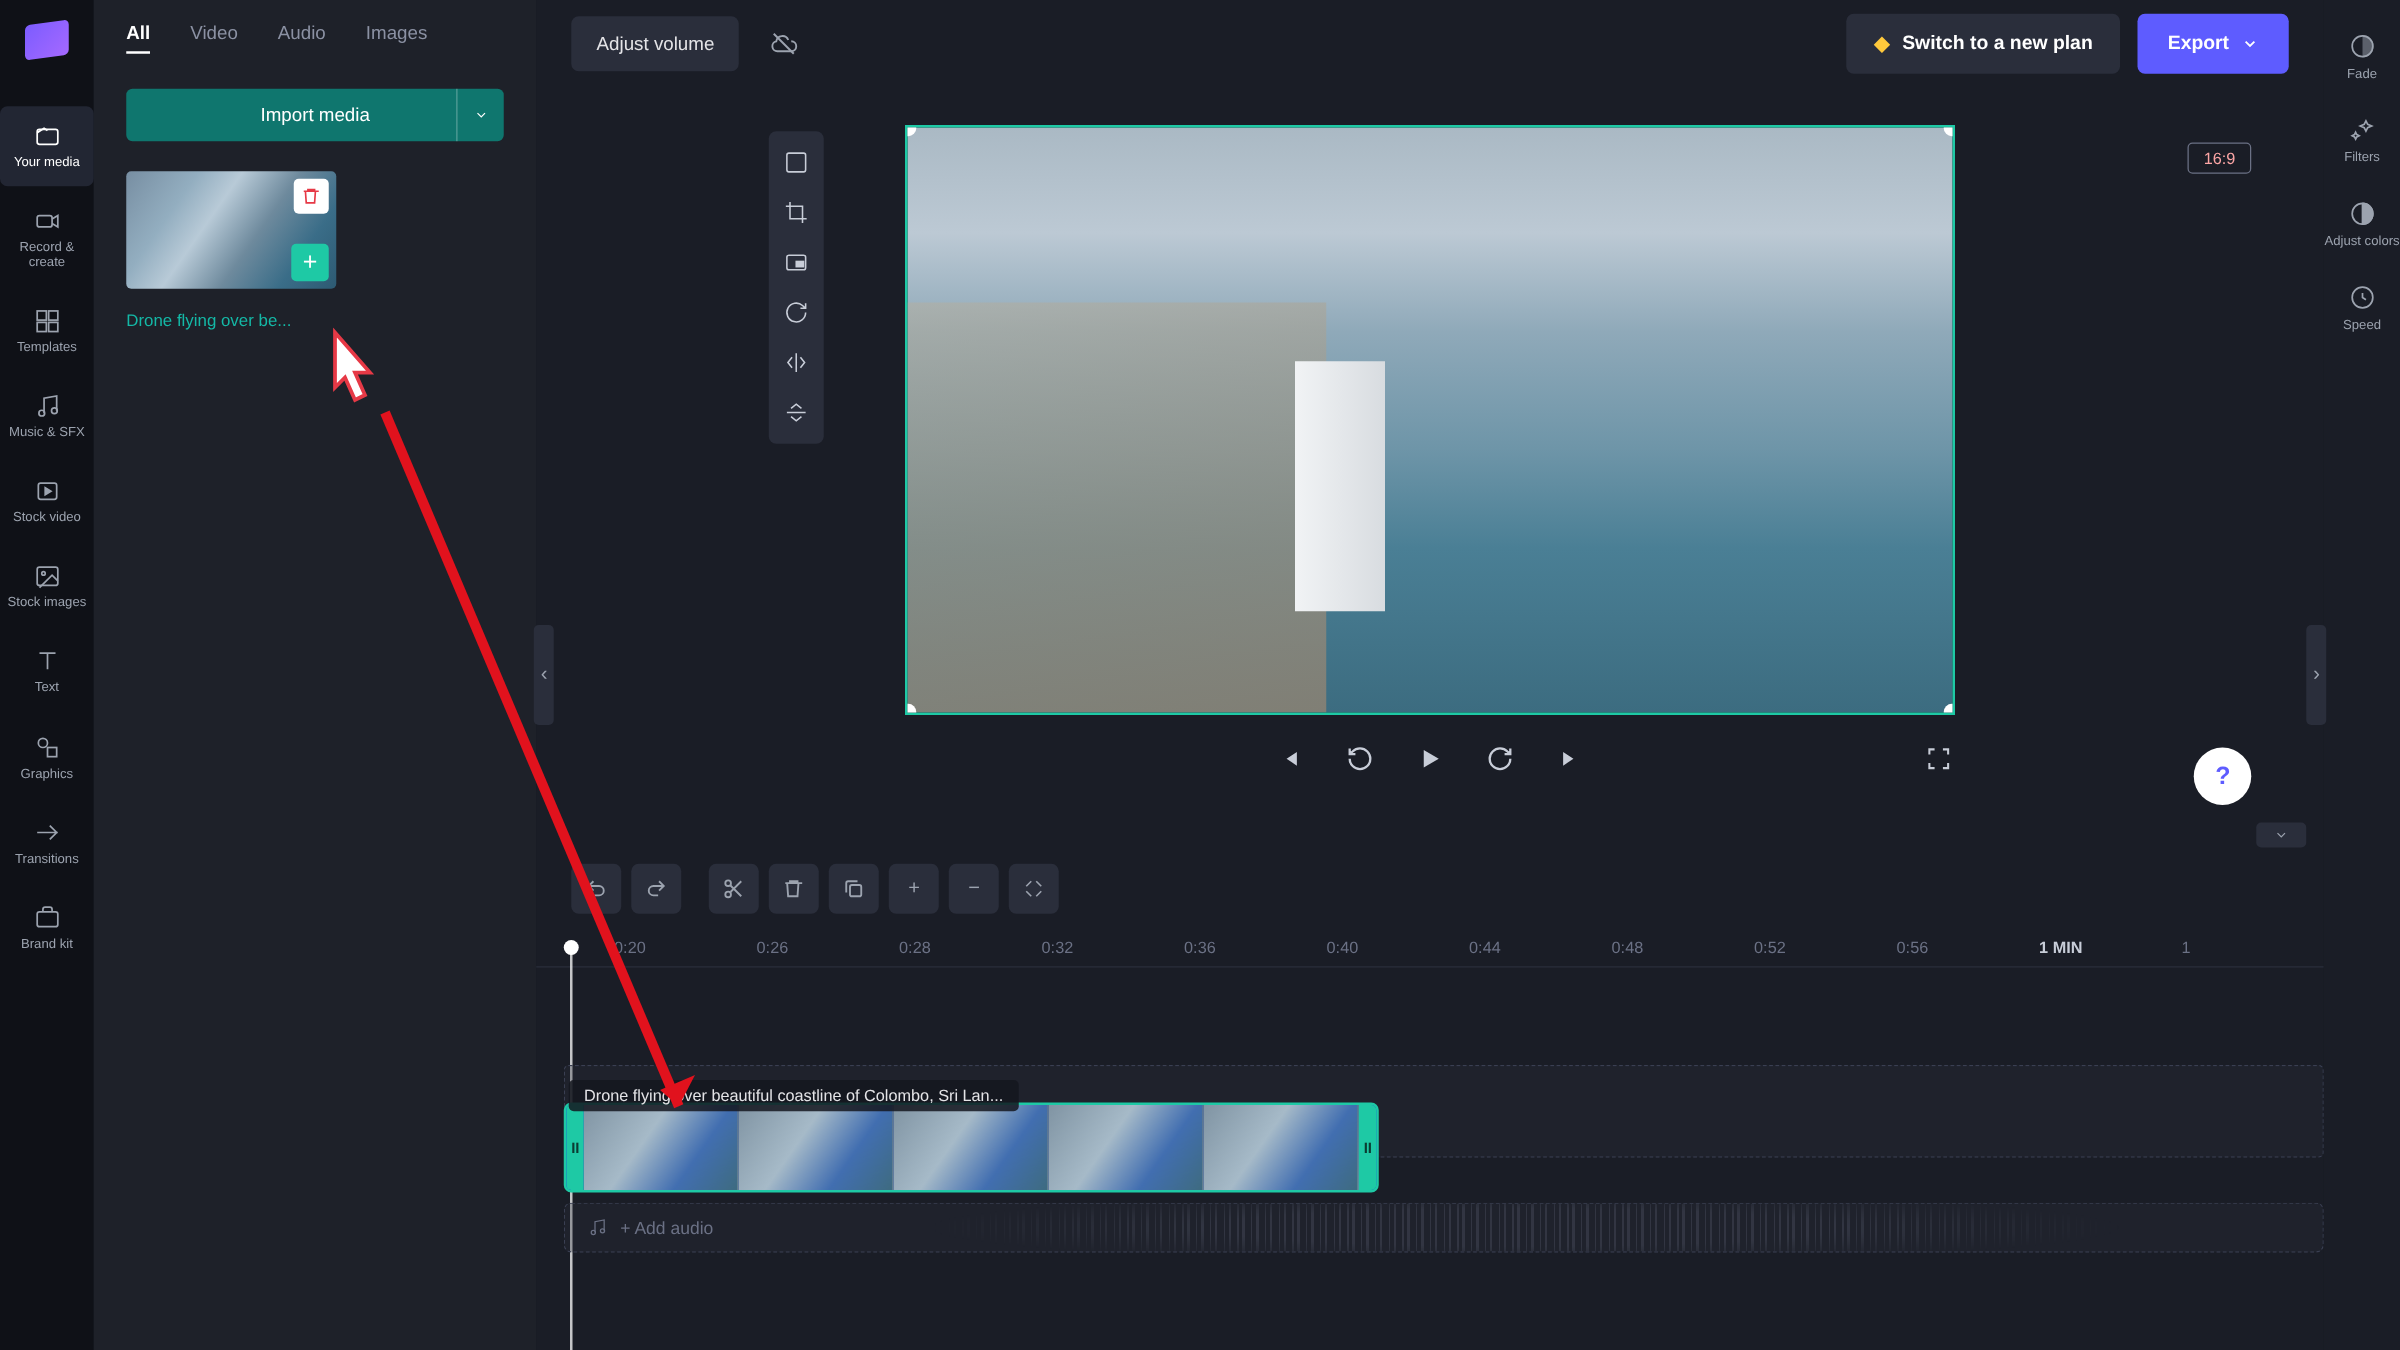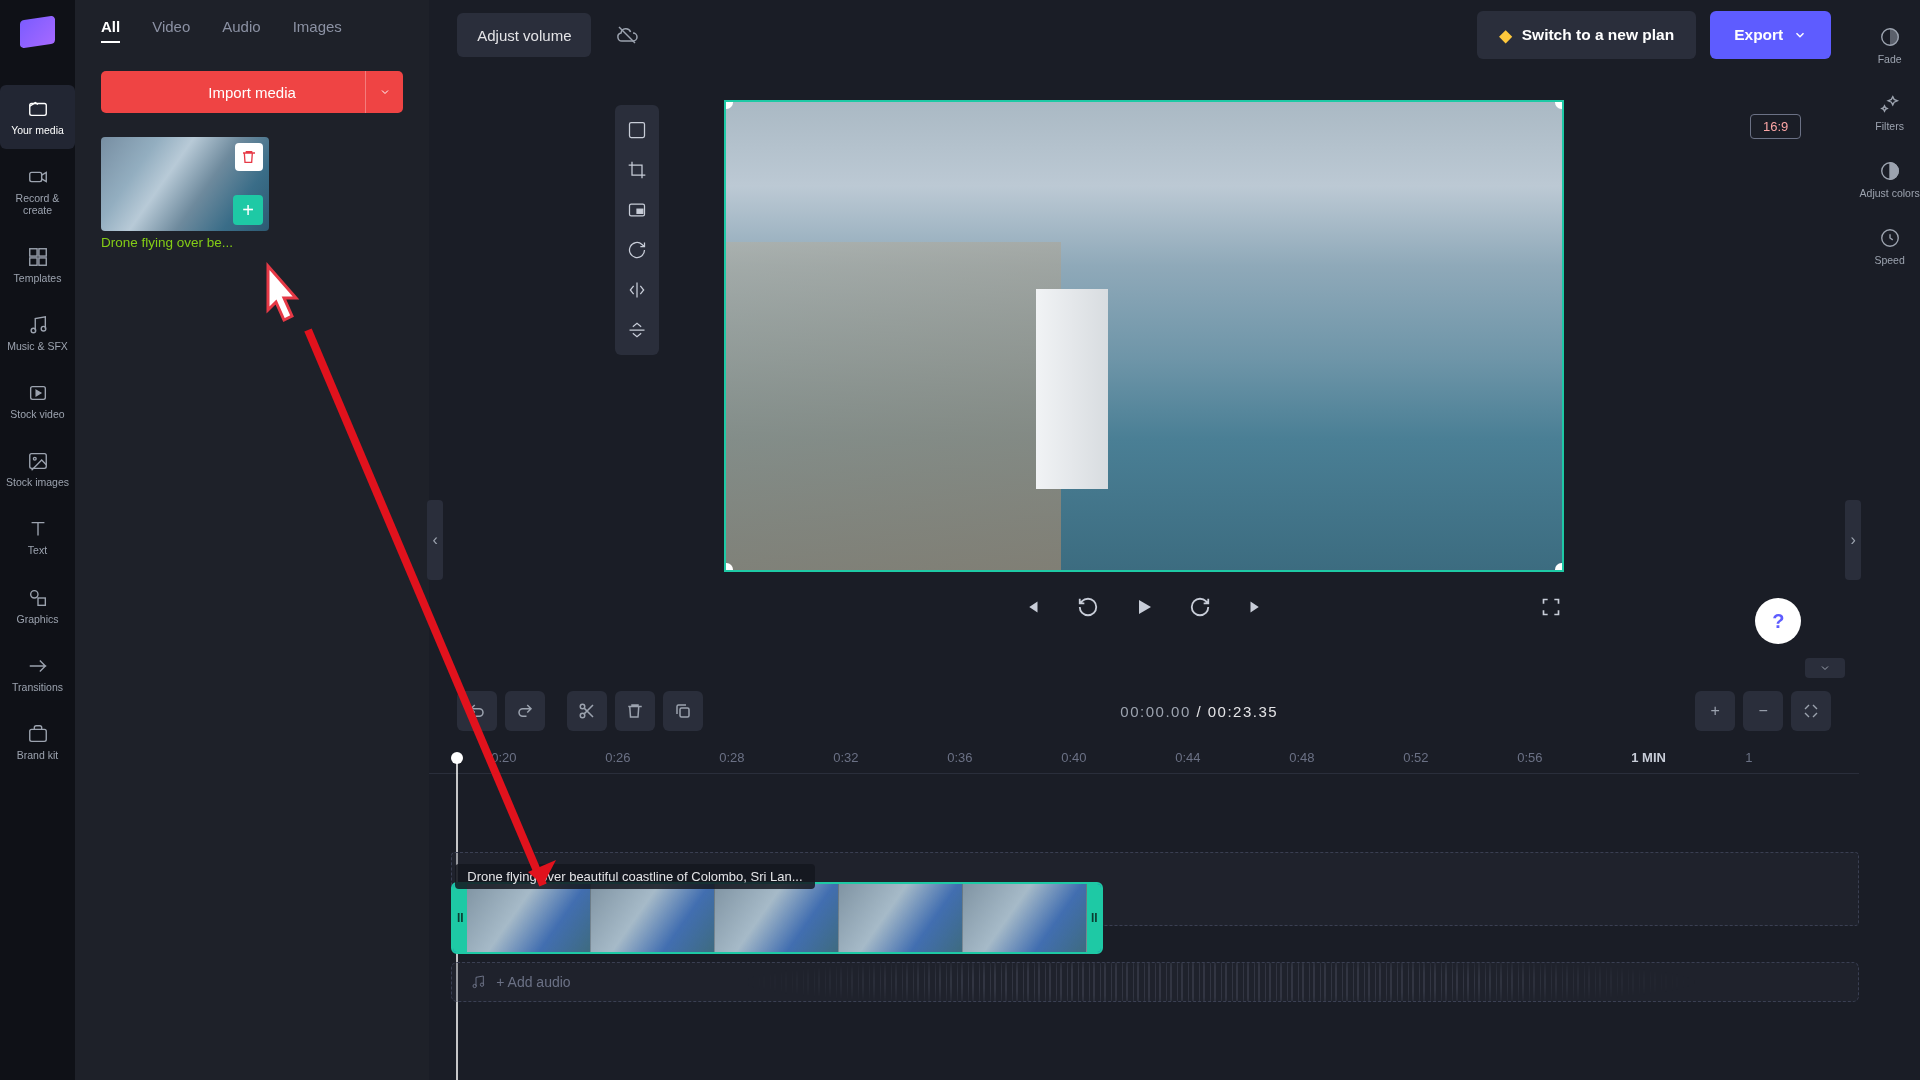--- a/index.html
+++ b/index.html
@@ -11,28 +11,28 @@
     .nav-item { width: 75px; display: flex; flex-direction: column; align-items: center; gap: 4px; padding: 13px 0; cursor: pointer; color: #9ca3af; border-radius: 6px; }
     .nav-item.active { background: #222633; color: #fff; }
     .nav-item svg, .nav-icon { width: 22px; height: 22px; stroke: currentColor; fill: none; stroke-width: 1.5; }
     .nav-label { font-size: 10.5px; text-align: center; line-height: 1.15; }
     
     
     .media-panel { width: 420px; background: #1e2129; display: flex; flex-direction: column; padding-top: 18px; position: relative; }
     .media-tabs { display: flex; gap: 32px; padding: 0 26px 14px; }
     .media-tab { color: #8b91a3; font-size: 15px; cursor: pointer; padding-bottom: 6px; }
     .media-tab.active { color: #fff; font-weight: 600; border-bottom: 2px solid #fff; }
-    .import-btn { margin: 14px 26px 24px; height: 42px; background: #ef4444; color: #fff; border: none; border-radius: 5px; font-size: 15px; display: flex; align-items: center; justify-content: center; position: relative; cursor: pointer; }
+    .import-btn { margin: 14px 26px 24px; height: 42px; background: #0f766e; color: #fff; border: none; border-radius: 5px; font-size: 15px; display: flex; align-items: center; justify-content: center; position: relative; cursor: pointer; }
     .import-caret { position: absolute; right: 0; top: 0; width: 38px; height: 42px; border-left: 1px solid rgba(255,255,255,.3); display: flex; align-items: center; justify-content: center; }
     .media-grid { padding: 0 26px; display: flex; flex-wrap: wrap; gap: 14px; }
     .media-card { width: 168px; }
     .media-thumb { width: 168px; height: 94px; background: linear-gradient(125deg, #778ea2 0%, #93aec0 25%, #b8cad7 40%, #6e8a9d 60%, #3a6d88 80%, #2d5a72 100%); border-radius: 4px; position: relative; }
     .media-thumb-del { position: absolute; top: 6px; right: 6px; width: 28px; height: 28px; background: #fff; border-radius: 4px; display: flex; align-items: center; justify-content: center; color: #e63946; }
     .media-thumb-add { position: absolute; bottom: 6px; right: 6px; width: 30px; height: 30px; background: #1ec9a5; border-radius: 4px; display: flex; align-items: center; justify-content: center; color: #fff; font-size: 20px; }
-    .media-caption { font-size: 13.5px; color: #84cc16; margin-top: 4px; }
+    .media-caption { font-size: 13.5px; color: #14b8a6; margin-top: 18px; }
     .panel-collapse { position: absolute; right: -14px; top: 50%; transform: translateY(-50%); width: 16px; height: 80px; background: #2a2e3b; border-radius: 4px; display: flex; align-items: center; justify-content: center; color: #9ca3af; cursor: pointer; z-index: 5; }
     
     
     .main { flex: 1; display: flex; flex-direction: column; background: #1a1d26; position: relative; }
     
     .top-bar { height: 70px; display: flex; align-items: center; padding: 0 28px; gap: 14px; }
     .adj-btn { height: 44px; padding: 0 20px; background: #2a2e3b; border: none; color: #e4e4e7; border-radius: 6px; font-size: 15px; cursor: pointer; }
     .volume-btn { width: 44px; height: 44px; display: flex; align-items: center; justify-content: center; color: #9ca3af; cursor: pointer; }
     .top-spacer { flex: 1; }
     .plan-btn { height: 48px; padding: 0 22px; background: #2a2e3b; border: none; color: #fff; border-radius: 6px; font-size: 15.5px; font-weight: 600; display: flex; align-items: center; gap: 10px; cursor: pointer; }
@@ -330,23 +330,20 @@
           <svg width="18" height="18" viewBox="0 0 24 24" fill="none" stroke="currentColor" stroke-width="2">
             <path d="M3 6h18M8 6V4h8v2m-11 0l1 14h10l1-14"></path>
           </svg>
         </div>
       <div class="tl-btn">
           <svg width="18" height="18" viewBox="0 0 24 24" fill="none" stroke="currentColor" stroke-width="2">
             <rect x="8" y="8" width="12" height="12" rx="2"></rect>
             <path d="M4 16V6a2 2 0 012-2h10"></path>
           </svg>
         </div>
-      <div class="tl-time">
-        <span class="cur"><span>00:00</span><span>.00</span></span><span> / </span><span class="dur"><span>00:23</span><span>.35</span></span>
-      </div>
       <div class="tl-zoom">
         <div class="tl-btn">+</div>
         <div class="tl-btn">−</div>
         <div class="tl-btn">
             <svg width="16" height="16" viewBox="0 0 24 24" fill="none" stroke="currentColor" stroke-width="2">
               <path d="M9 3L3 9M15 3l6 6M9 21l-6-6M15 21l6-6"></path>
             </svg>
           </div>
       </div>
     </div>

